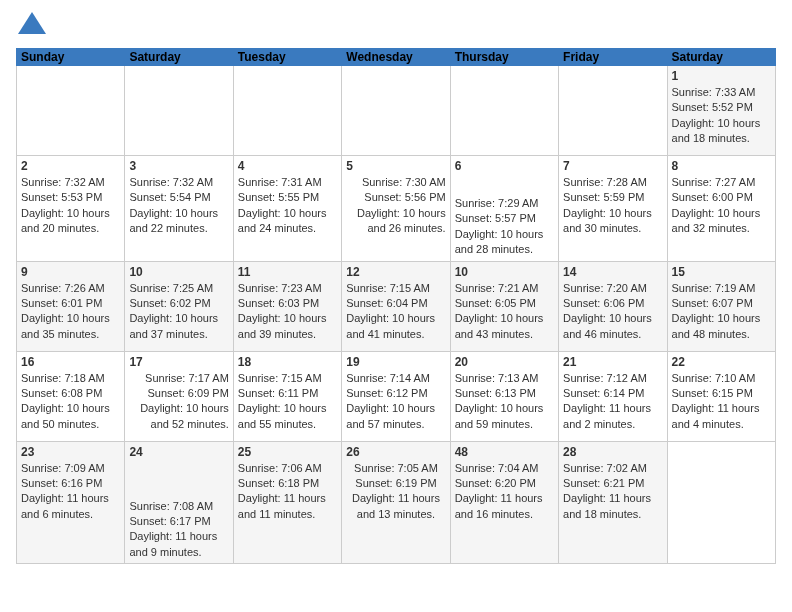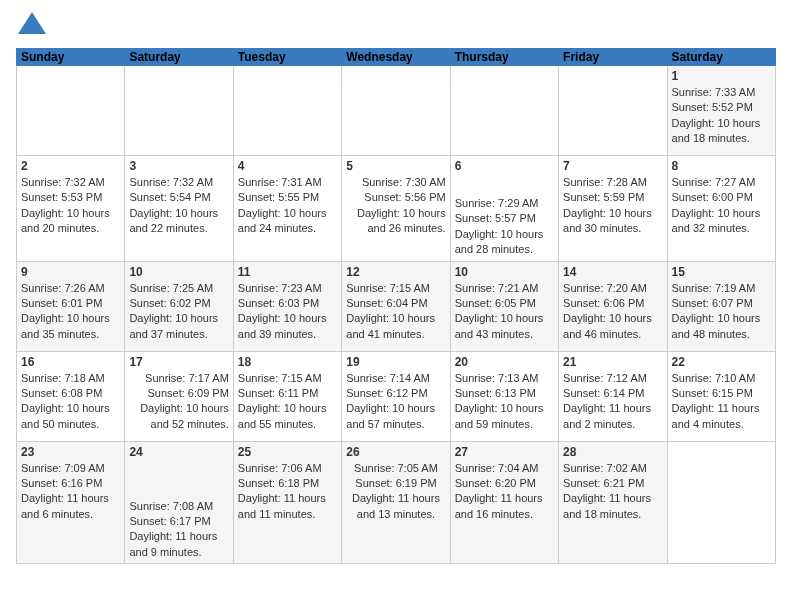--- a/index.html
+++ b/index.html
@@ -304,21 +304,21 @@
 and 11 minutes.</div>
         </td>
         <td>
           <span class="day-number">26</span>
           <div class="day-info" style="white-space: pre-line; text-align: center;">Sunrise: 7:05 AM
 Sunset: 6:19 PM
 Daylight: 11 hours
 and 13 minutes.</div>
         </td>
         <td>
-          <span class="day-number">27</span>
+          <span class="day-number">48</span>
           <div class="day-info" style="white-space: pre-line;">Sunrise: 7:04 AM
 Sunset: 6:20 PM
 Daylight: 11 hours
 and 16 minutes.</div>
         </td>
         <td>
           <span class="day-number">28</span>
           <div class="day-info" style="white-space: pre-line;">Sunrise: 7:02 AM
 Sunset: 6:21 PM
 Daylight: 11 hours

